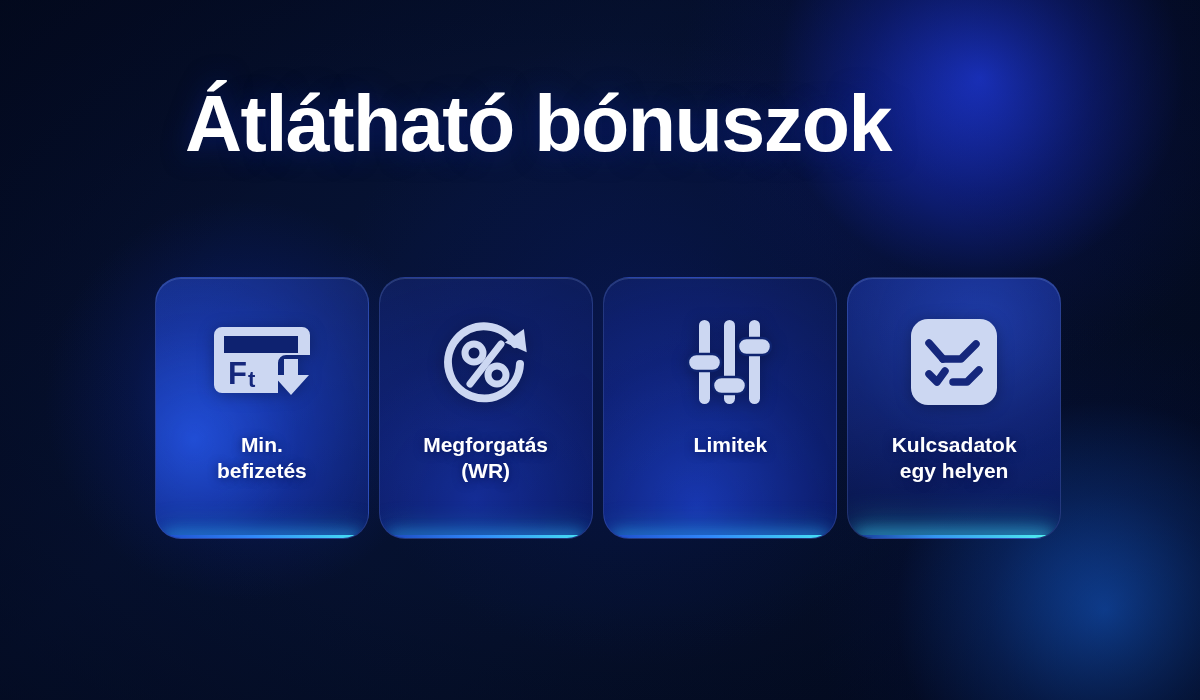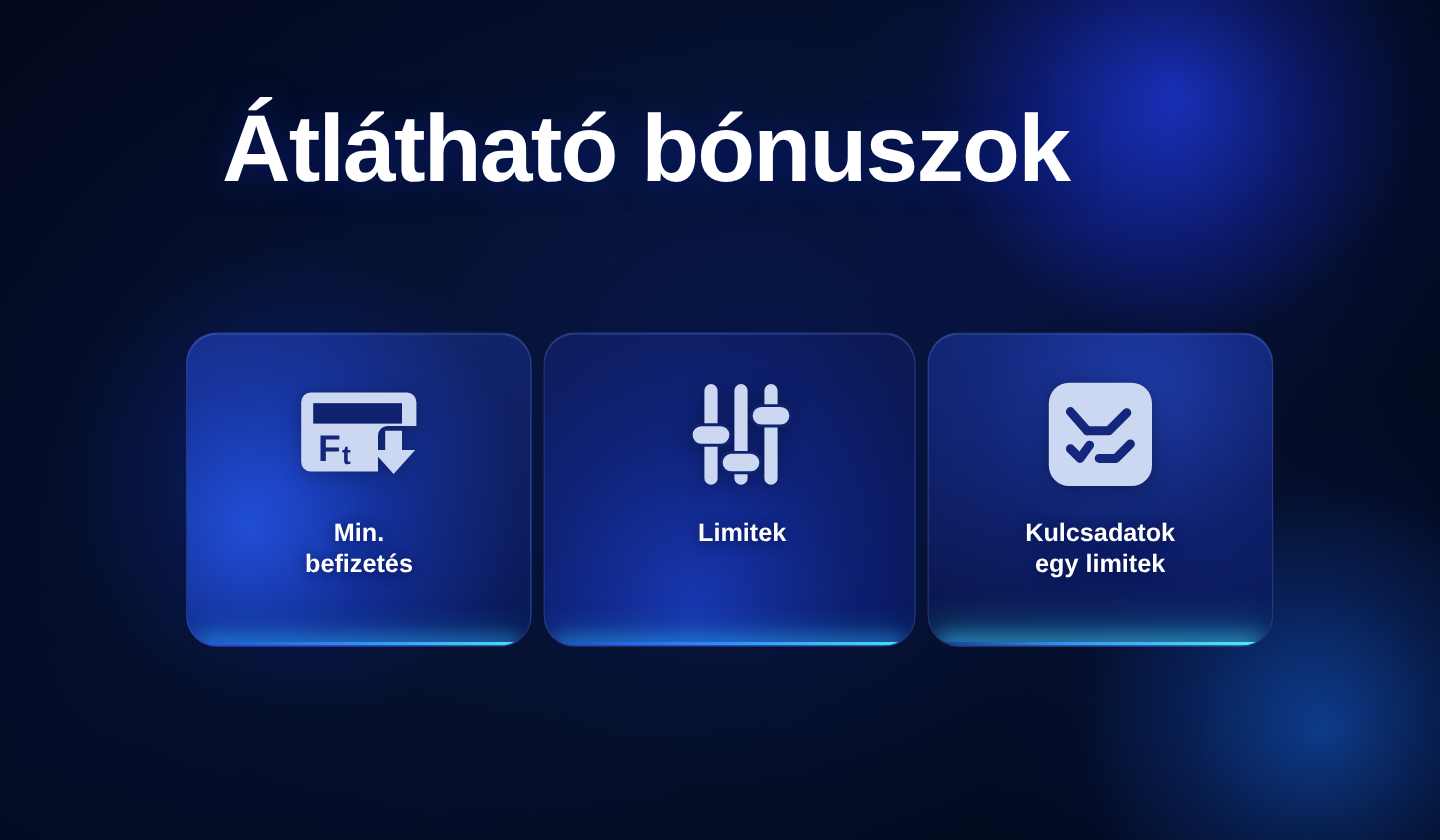--- a/index.html
+++ b/index.html
@@ -164,20 +164,36 @@
           <text x="18" y="65" font-family="'Liberation Sans', sans-serif" font-size="31" font-weight="700" fill="#15277c">F</text>
           <text x="38" y="68" font-family="'Liberation Sans', sans-serif" font-size="22" font-weight="700" fill="#15277c">t</text>
 
           <path d="M80 40 h14 v16 h11 L87 76 L69 56 h11 Z" transform="translate(-6,0)" fill="#ccd7f2" stroke="#0e2270" stroke-width="0"></path>
         </svg>
       </div>
       <div class="card-label">Min.
 befizetés</div>
     </div>
 
+    <div class="card c2">
+      <div class="icon-wrap">
+        <svg width="98" height="96" viewBox="0 0 98 96" aria-hidden="true">
+
+          <path d="M78 30 A36 36 0 1 0 83 50" fill="none" stroke="#ccd7f2" stroke-width="8" stroke-linecap="round"></path>
+
+          <path d="M82 14 L94 34 L70 34 Z" transform="rotate(24 82 26)" fill="#ccd7f2"></path>
+
+          <circle cx="37" cy="39" r="9" fill="none" stroke="#ccd7f2" stroke-width="7"></circle>
+          <circle cx="60" cy="61" r="9" fill="none" stroke="#ccd7f2" stroke-width="7"></circle>
+          <line x1="64" y1="30" x2="33" y2="70" stroke="#ccd7f2" stroke-width="7" stroke-linecap="round"></line>
+        </svg>
+      </div>
+      <div class="card-label">Megforgatás
+(WR)</div>
+    </div>
 
     <div class="card c3">
       <div class="icon-wrap">
         <svg width="86" height="92" viewBox="0 0 86 92" aria-hidden="true">
 
           <rect x="12" y="4" width="11" height="84" rx="5.5" fill="#ccd7f2"></rect>
           <rect x="1" y="38" width="33" height="17" rx="8.5" fill="#ccd7f2" stroke="#0f2470" stroke-width="2.4"></rect>
 
           <rect x="37" y="4" width="11" height="84" rx="5.5" fill="#ccd7f2"></rect>
           <rect x="26" y="61" width="33" height="17" rx="8.5" fill="#ccd7f2" stroke="#0f2470" stroke-width="2.4"></rect>
@@ -195,17 +211,17 @@
           <rect x="2" y="2" width="86" height="86" rx="17" fill="#ccd7f2"></rect>
 
           <path d="M20 26 L34 42" stroke="#15277c" stroke-width="7.5" stroke-linecap="round" fill="none"></path>
           <path d="M34 42 L52 42 L67 27" stroke="#15277c" stroke-width="7.5" stroke-linecap="round" stroke-linejoin="round" fill="none"></path>
 
           <path d="M20 57 L28 65 L36 54" stroke="#15277c" stroke-width="7.5" stroke-linecap="round" stroke-linejoin="round" fill="none"></path>
           <path d="M44 65 L58 65 L70 53" stroke="#15277c" stroke-width="7.5" stroke-linecap="round" stroke-linejoin="round" fill="none"></path>
         </svg>
       </div>
       <div class="card-label">Kulcsadatok
-egy limitek</div>
+egy helyen</div>
     </div>
 
   </div>
 </div>
 
 </body></html>

